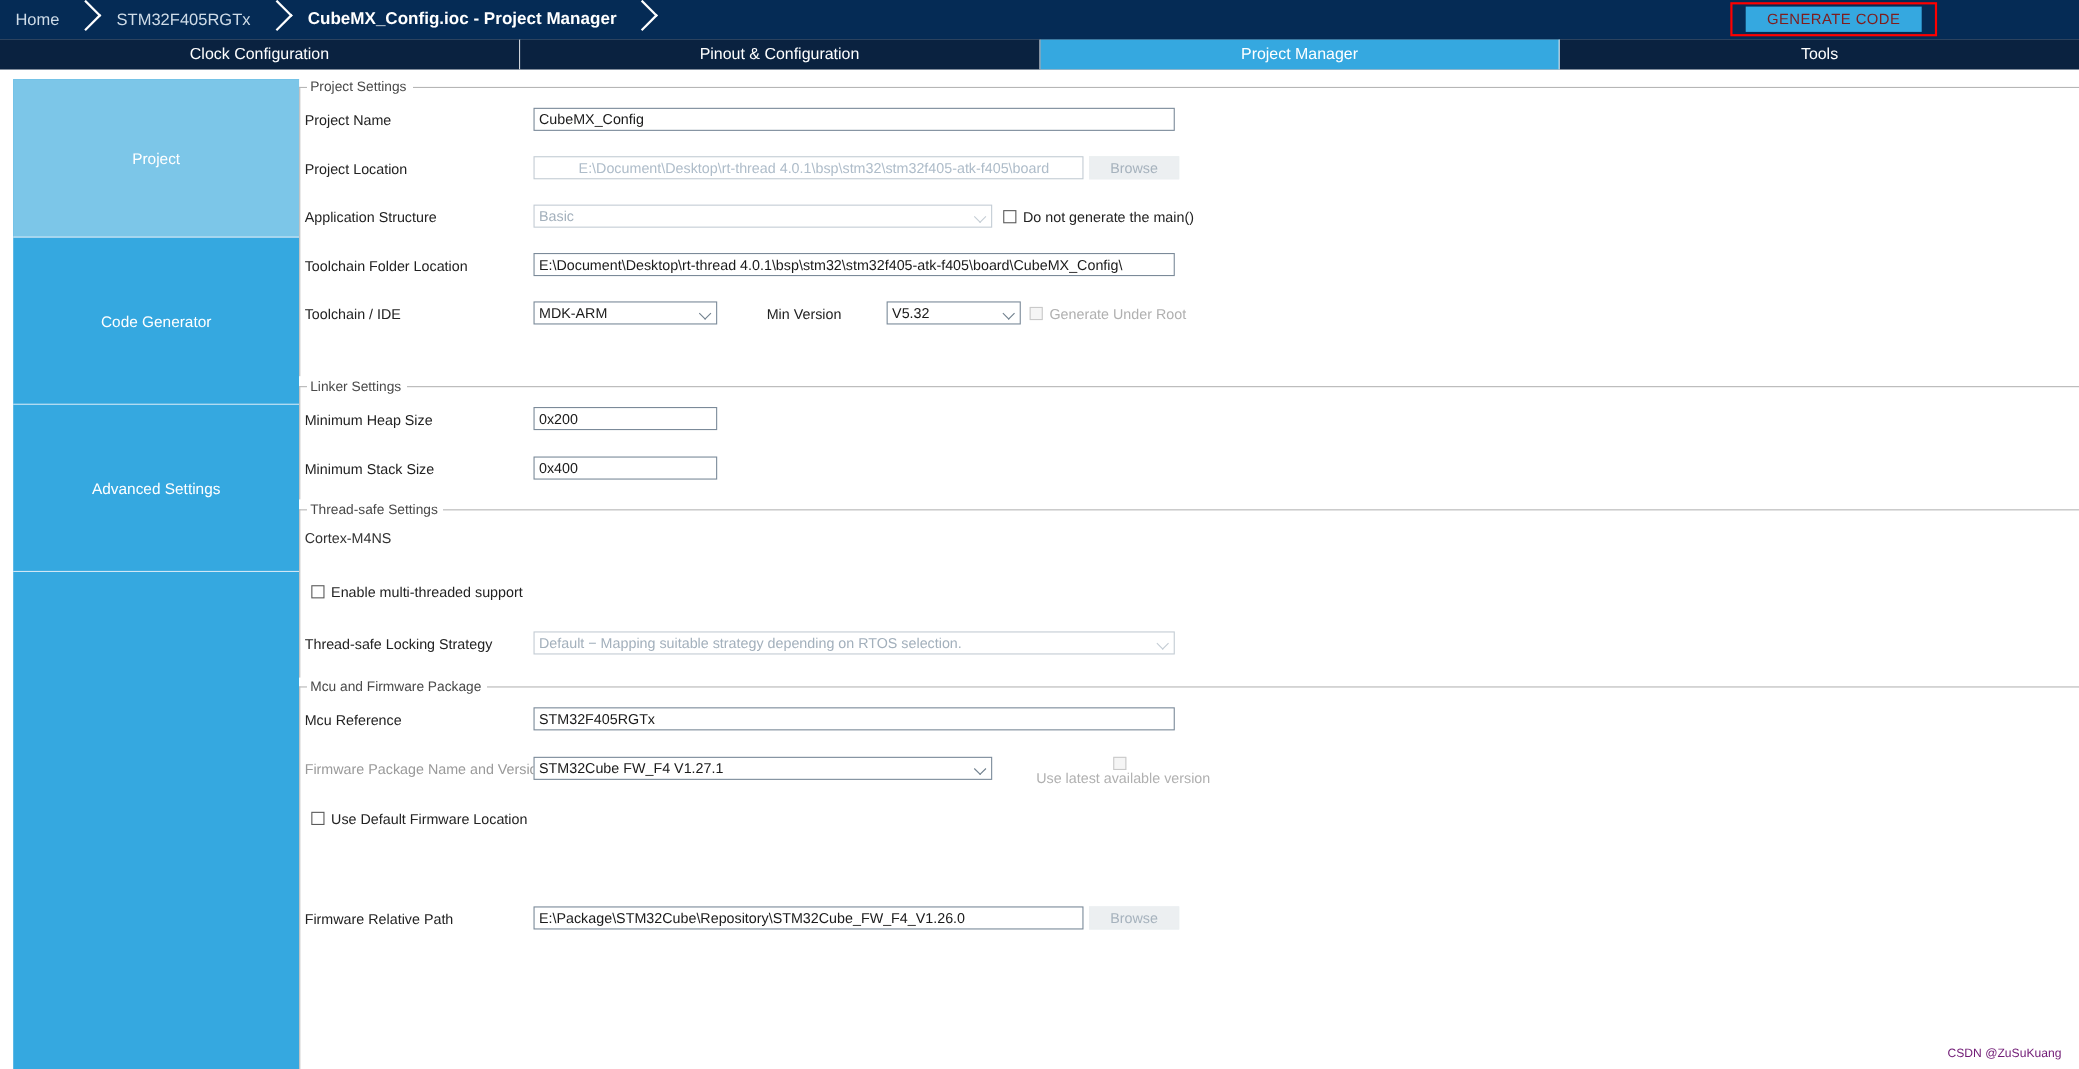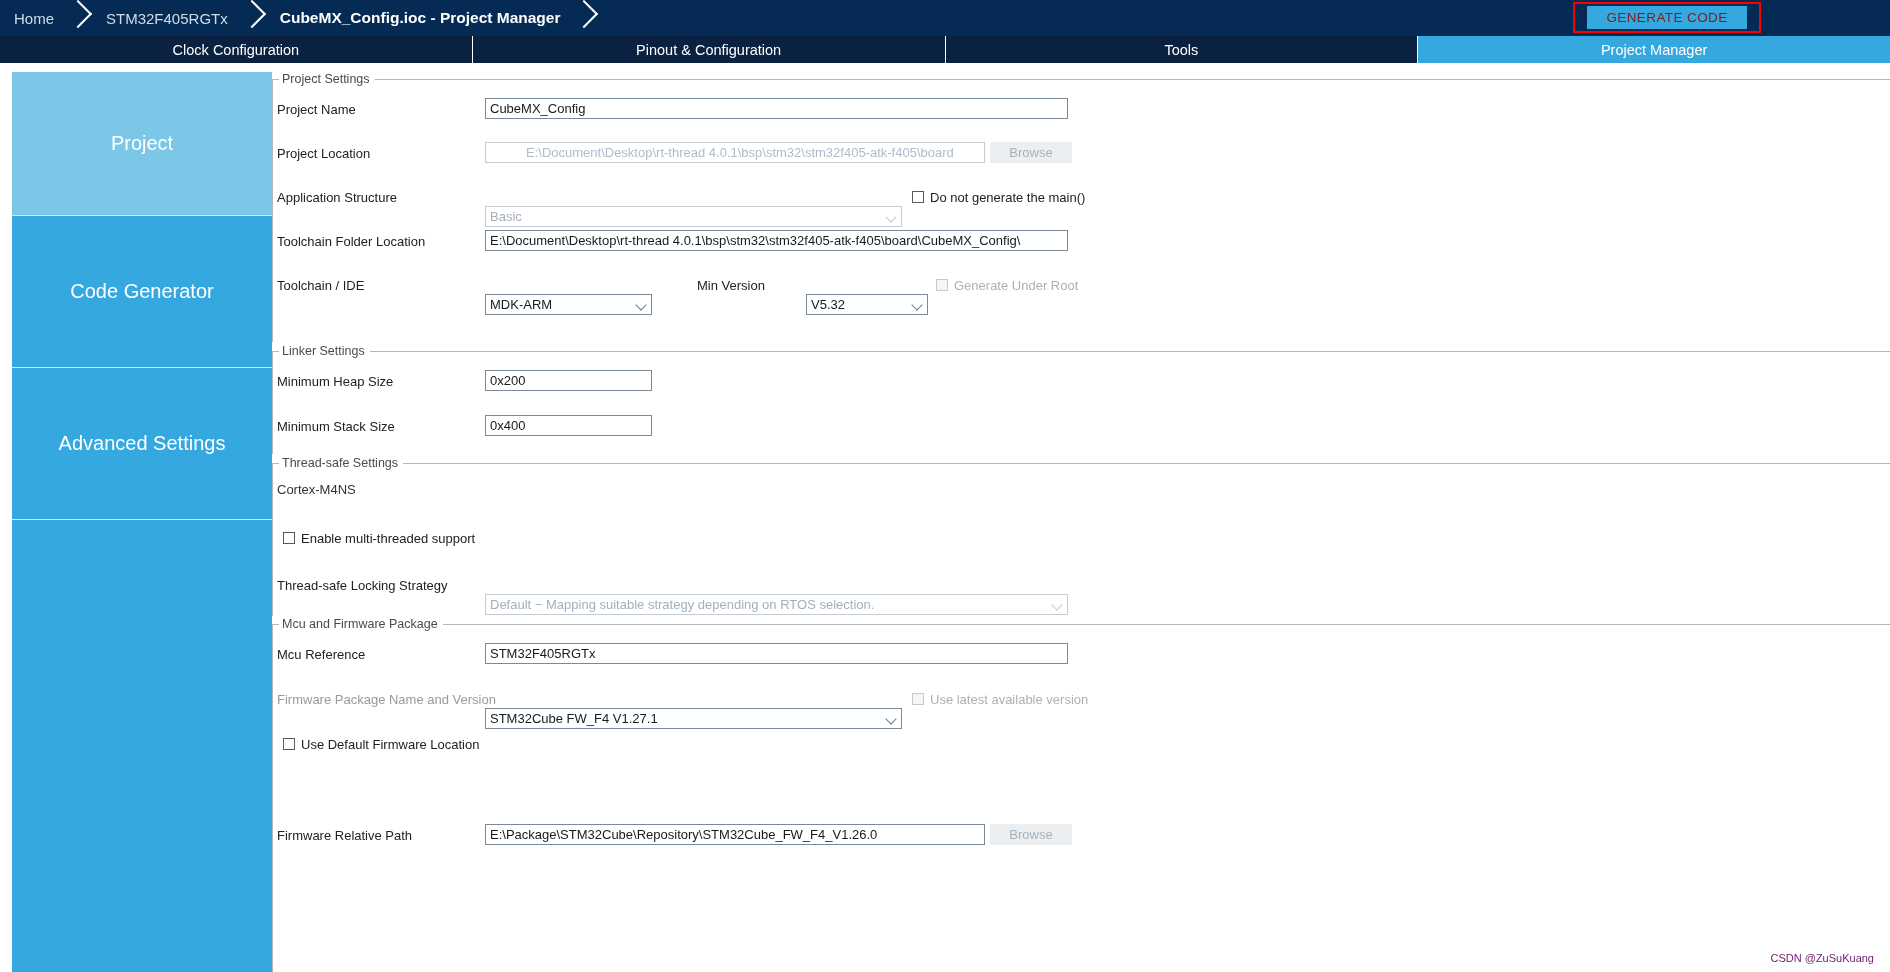--- a/index.html
+++ b/index.html
@@ -63,21 +63,21 @@
   .tab:last-child { border-right: none; }
   .tab.active { background: #35a8e0; }
 
   
   .sidebar {
     position: absolute; left: 12px; top: 72px; width: 260px; height: 900px;
     background: #35a8e0;
   }
   .side-item {
     width: 100%; display: flex; align-items: center; justify-content: center;
-    color: #ffffff; font-size: 20px; cursor: pointer;
+    color: #ffffff; font-size: 14px; cursor: pointer;
     border-bottom: 1px solid #cfe7f6;
   }
   .side-item.selected { background: #7cc6e8; }
   .side-item.s0 { height: 144px; }
   .side-item.s1 { height: 152px; }
   .side-item.s2 { height: 152px; }
   .side-item.s3 { height: 452px; border-bottom: none; }
 
   
   .content {
@@ -120,21 +120,21 @@
     white-space: nowrap; overflow: hidden;
     font-family: "Liberation Sans", sans-serif;
   }
   .field.disabled { border-color: #c3ccd4; color: #aebcc9; background: #ffffff; padding-left: 40px; }
 
   .combo {
     position: absolute; height: 21px;
     border: 1px solid #7b8a99; background: #ffffff;
     display: flex; align-items: center; justify-content: space-between;
     padding: 0 3px 0 4px;
-    font-size: 13px; color: #1a1a1a; white-space: nowrap; overflow: hidden; margin-top: 20px;
+    font-size: 13px; color: #1a1a1a; white-space: nowrap; overflow: hidden;
   }
   .combo.disabled { border-color: #c3ccd4; color: #a3b0bc; }
   .combo .cv { overflow: hidden; text-overflow: ellipsis; }
   .chev {
     width: 13px; height: 13px; flex: 0 0 13px; position: relative; margin-left: 4px;
   }
   .chev::before {
     content: ""; position: absolute; left: 2px; top: 3px;
     width: 7px; height: 7px;
     border-bottom: 1.4px solid #6f7f8d; border-right: 1.4px solid #6f7f8d;
@@ -193,25 +193,25 @@
     </div>
   </div>
 
   <div class="tabbar">
     <div class="tab">
       <span>Clock Configuration</span>
     </div>
     <div class="tab">
       <span>Pinout &amp; Configuration</span>
     </div>
+    <div class="tab active">
+      <span>Project Manager</span>
+    </div>
     <div class="tab">
       <span>Tools</span>
-    </div>
-    <div class="tab active">
-      <span>Project Manager</span>
     </div>
   </div>
 
   <div class="sidebar">
     <div class="side-item s0 selected">
       <span>Project</span>
     </div>
     <div class="side-item s1">
       <span>Code Generator</span>
     </div>
@@ -314,21 +314,21 @@
         <div class="lbl">Mcu Reference</div>
         <div class="field" style="left:212px; width:583px;">STM32F405RGTx</div>
       </div>
 
       <div class="row" style="top:57px;">
         <div class="lbl dim">Firmware Package Name and Version</div>
         <div class="combo" style="left:212px; width:417px;">
           <span class="cv">STM32Cube FW_F4 V1.27.1</span>
           <span class="chev"></span>
         </div>
-        <label class="cbx dim" style="left:639px;">
+        <label class="cbx dim" style="left:669px;flex-direction:column;">
           <span class="box"></span>
           <span>Use latest available version</span>
         </label>
       </div>
 
       <label class="cbx" style="left:10px; top:102px;">
         <span class="box"></span>
         <span>Use Default Firmware Location</span>
       </label>
 

